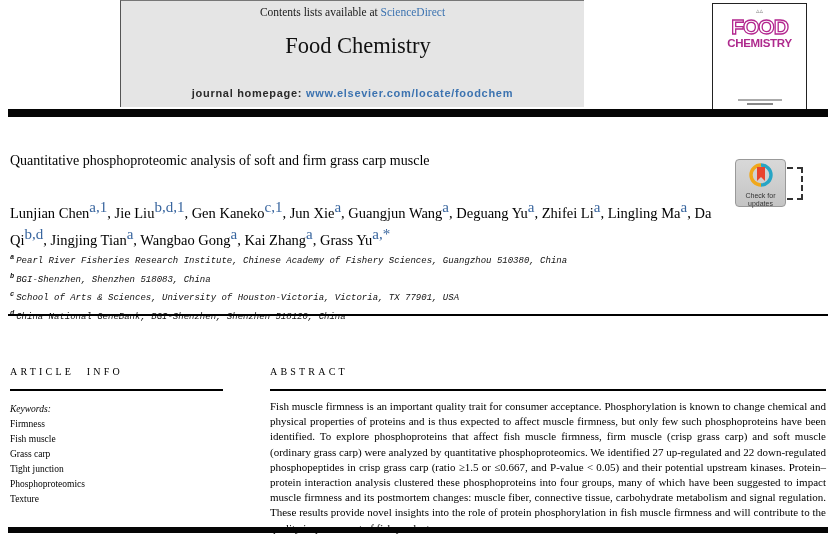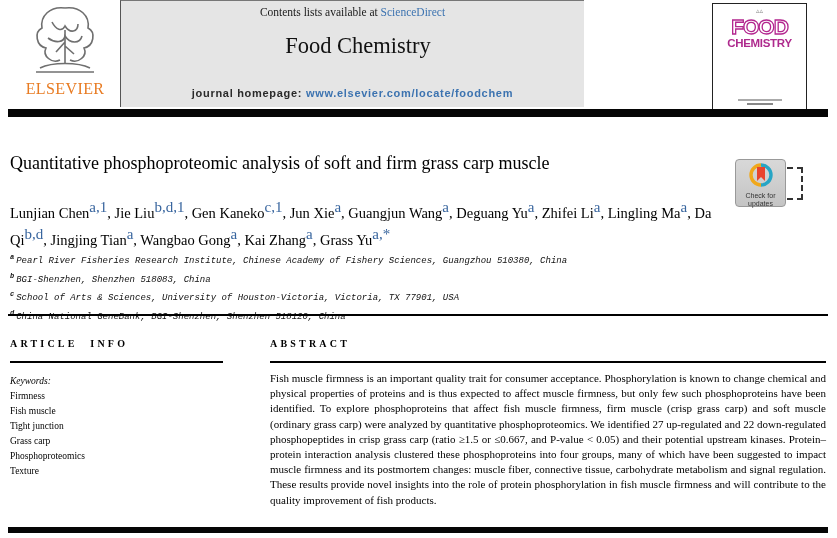--- a/index.html
+++ b/index.html
@@ -31,69 +31,53 @@
                 color:#b3268f; -webkit-text-fill-color:transparent; -webkit-text-stroke:1.3px #b3268f; }
   .cover-chem { font-family:"Liberation Sans","DejaVu Sans",sans-serif; font-weight:bold;
                 font-size:11.5px; line-height:12px; letter-spacing:-0.3px; color:#ae2a8d; }
   .cover-footlines { position:absolute; bottom:9px; left:0; right:0; }
   .cover-footlines .l1 { width:44px; height:2px; background:#aaa; margin:0 auto 2px auto; }
   .cover-footlines .l2 { width:26px; height:2px; background:#888; margin:0 auto; }
 
   .header-rule { position:absolute; left:8px; top:109px; width:820px; height:8px; background:#050505; }
 
   
-  .article-title { position:absolute; left:10px; top:153px; width:710px; font-size:18px; color:#000; }
+  .article-title { position:absolute; left:10px; top:153px; width:710px; font-size:14px; color:#000; }
   .badge-dash { position:absolute; left:747px; top:167px; width:56px; height:33px;
                 border:2px dashed #333; }
   .badge { position:absolute; left:735px; top:159px; width:51px; height:48px;
            background:linear-gradient(#d8d8d8,#c4c4c4); border:1px solid #999; border-radius:4px;
            text-align:center; cursor:pointer; }
   .badge-label { font-family:"Liberation Sans","DejaVu Sans",sans-serif; font-size:7px;
                  line-height:7.5px; color:#333; width:34px; margin:0 auto; }
 
   .authors { position:absolute; left:10px; top:197px; width:730px; font-size:14.5px; line-height:21.5px; color:#000; }
   .authors sup { color:#38659e; font-size:15px; }
   .affils { position:absolute; left:10px; top:250px; width:700px; font-size:9px; font-style:italic;
             line-height:14.6px; color:#111;font-family:Liberation Mono, monospace; }
   .affils sup { font-size:7px; margin-right:2px; }
 
   .section-divider { position:absolute; left:8px; top:314px; width:820px; height:2px; background:#000; }
 
   
   .col-left { position:absolute; left:10px; top:338px; width:213px; }
   .col-right { position:absolute; left:270px; top:338px; width:556px; }
-  .section-heading { font-size:10px; font-weight:bold; letter-spacing:3.2px; word-spacing:7px; color:#000; }
+  .section-heading { font-size:10px; font-weight:normal; letter-spacing:3.2px; word-spacing:7px; color:#000;margin-top:28px; }
   .heading-rule { height:2px; background:#000; margin-top:12px; }
   .keywords { margin-top:11px; font-size:9.5px; line-height:15px; color:#000; }
   .keywords-label { font-style:italic; }
   .abstract-text { margin-top:8px; font-size:11px; line-height:15.2px; text-align:justify; color:#000; }
 
   .footer-rule { position:absolute; left:8px; top:527px; width:820px; height:6px; background:#050505; }
 </style>
 </head>
 <body>
 
 <div class="page">
 
-  <div class="elsevier">
-    <span>
-      <svg width="74" height="80" viewBox="0 0 74 80">
-        <g fill="none" stroke="#6f6f6f" stroke-width="1.6">
-          <path d="M37 6 C22 4 12 14 14 26 C6 30 8 44 18 46 C14 54 24 62 32 58"></path>
-          <path d="M37 6 C52 4 62 14 60 26 C68 30 66 44 56 46 C60 54 50 62 42 58"></path>
-          <path d="M24 20 C28 28 34 30 37 24 C42 32 50 30 50 22"></path>
-          <path d="M20 36 C28 42 36 40 37 34 C42 42 52 42 54 34"></path>
-          <path d="M37 28 L37 62 M37 40 L28 50 M37 44 L46 52"></path>
-          <path d="M12 66 C24 60 50 60 62 66"></path>
-          <path d="M8 70 L66 70"></path>
-        </g>
-      </svg>
-    </span>
-    <div class="elsevier-word">ELSEVIER</div>
-  </div>
 
   <div class="banner">
     <div class="contents-line">
       <span>Contents lists available at</span>
       <span class="link">ScienceDirect</span>
     </div>
     <div class="journal-title">Food Chemistry</div>
     <div class="homepage-line">
       <span>journal homepage:</span>
       <span class="link">www.elsevier.com/locate/foodchem</span>
@@ -171,23 +155,23 @@
     <div class="section-heading">ARTICLE INFO</div>
     <div class="heading-rule"></div>
     <div class="keywords">
       <div class="keywords-label">Keywords:</div>
       <div>
 
           <div>Firmness</div>
 
           <div>Fish muscle</div>
 
+          <div>Grass carp</div>
+
           <div>Tight junction</div>
-
-          <div>Grass carp</div>
 
           <div>Phosphoproteomics</div>
 
           <div>Texture</div>
         </div>
     </div>
   </div>
 
   <div class="col-right">
     <div class="section-heading">ABSTRACT</div>

